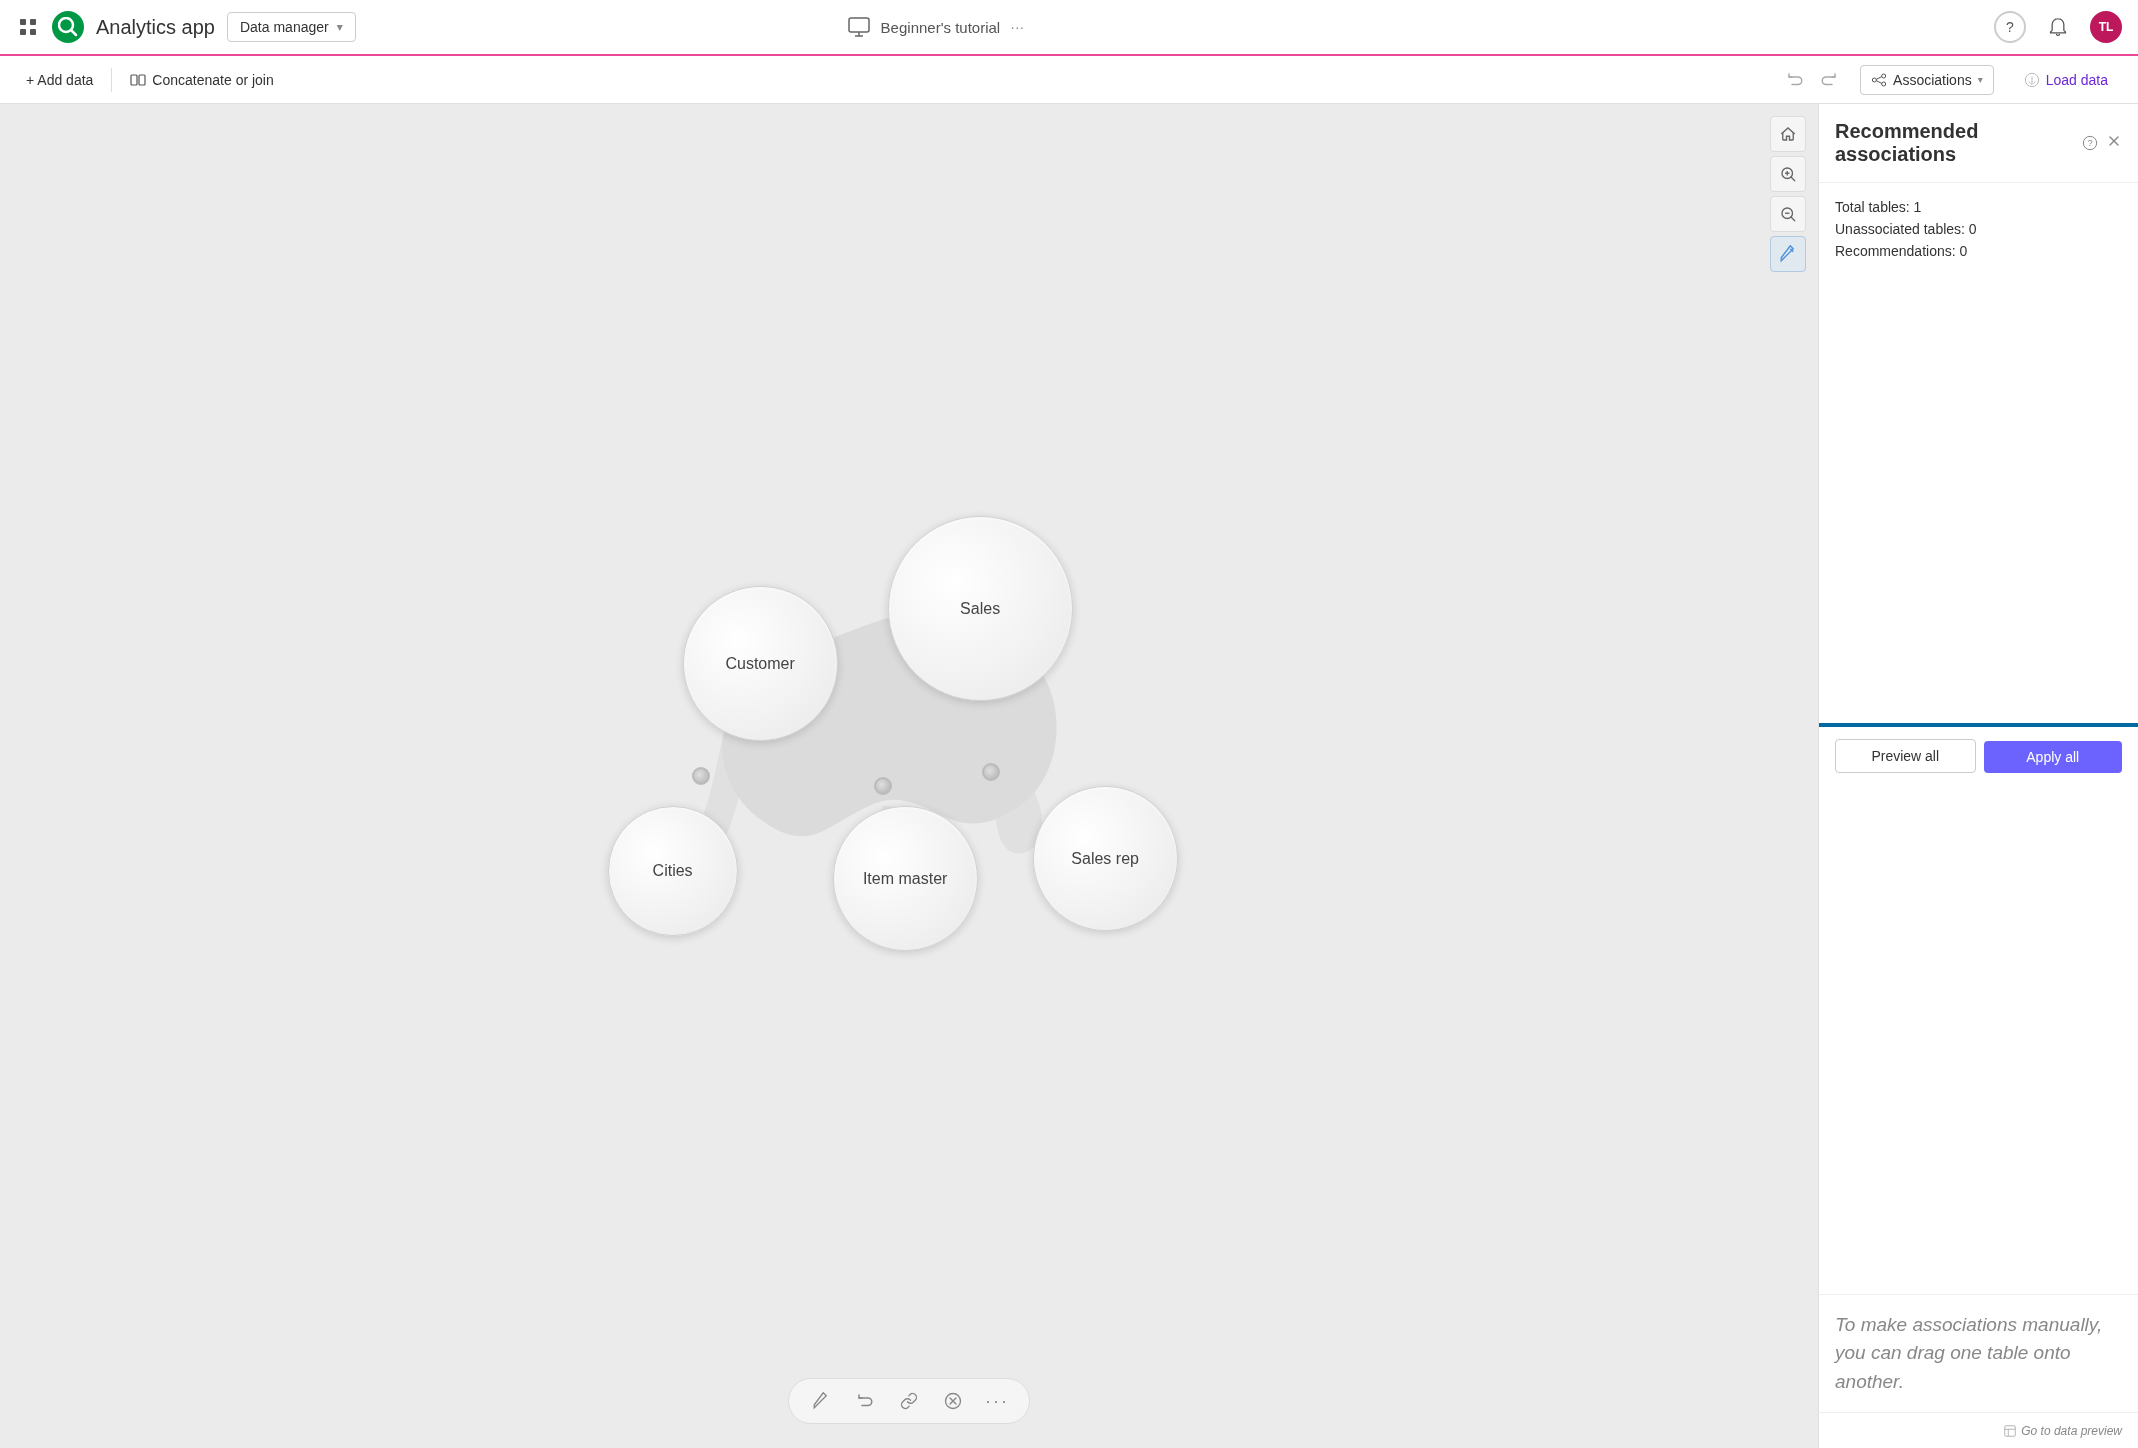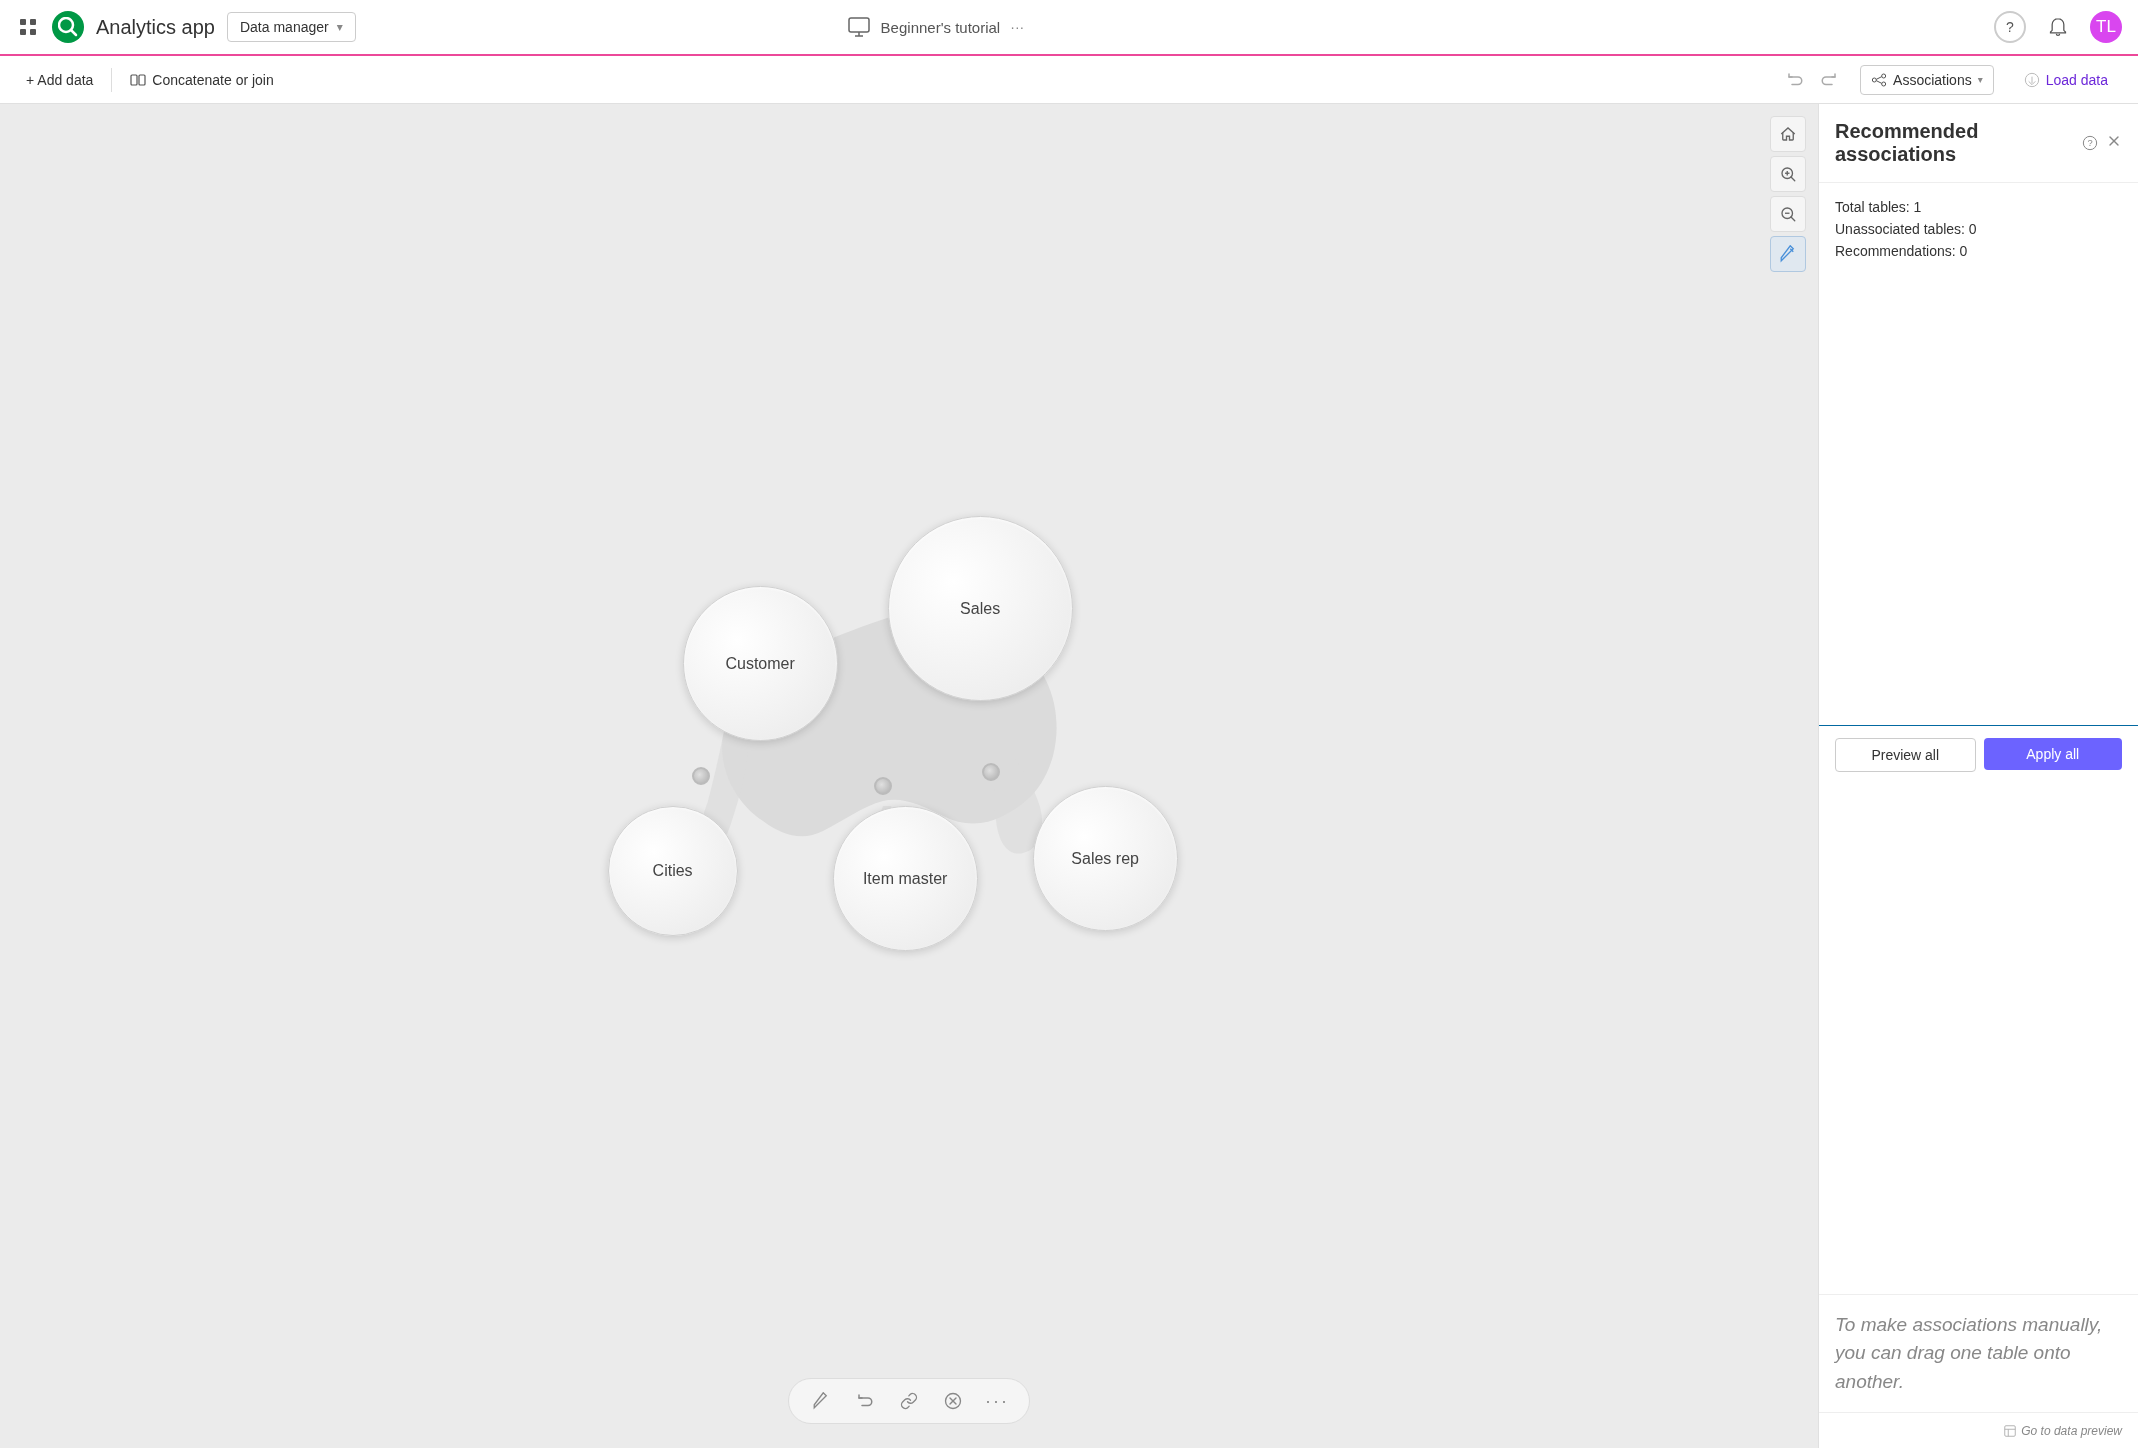--- a/index.html
+++ b/index.html
@@ -24,21 +24,21 @@
     .app-title { font-size: 20px; color: #333; font-weight: 400; }
     .data-manager-dropdown {
       display: flex; align-items: center; gap: 8px;
       border: 1px solid #ccc; border-radius: 4px; padding: 6px 12px;
       cursor: pointer; font-size: 14px; color: #333; background: #fff;
     }
     .center-section { display: flex; align-items: center; gap: 10px; margin: 13px auto; }
     .tutorial-label { font-size: 15px; color: #555; display: flex; align-items: center; gap: 8px; cursor: pointer; }
     .nav-right { display: flex; align-items: center; gap: 16px; margin-left: auto; }
     .nav-icon-btn { width: 32px; height: 32px; display: flex; align-items: center; justify-content: center; cursor: pointer; color: #555; font-size: 18px; border-radius: 50%; }
-    .avatar { width: 32px; height: 32px; border-radius: 50%; background: #d946ef; color: white; display: flex; align-items: center; justify-content: center; font-size: 17px; font-weight: 400; cursor: pointer; }
+    .avatar { width: 32px; height: 32px; border-radius: 50%; background: #be185d; color: white; display: flex; align-items: center; justify-content: center; font-size: 12px; font-weight: 700; cursor: pointer; }
 
     
     .toolbar {
       display: flex; align-items: center; height: 48px;
       background: #fff; border-bottom: 1px solid #e0e0e0;
       padding: 0 16px; gap: 8px;
     }
     .toolbar-btn {
       display: flex; align-items: center; gap: 6px;
       padding: 6px 10px; cursor: pointer;
@@ -156,21 +156,21 @@
     .panel-header {
       display: flex; align-items: center; padding: 16px;
       border-bottom: 1px solid #eee;
       gap: 8px;
     }
     .panel-title { font-size: 20px; font-weight: 600; color: #333; flex: 1; }
     .panel-info { display: flex; align-items: center; gap: 4px; cursor: pointer; color: #666; font-size: 16px; }
     .panel-close { cursor: pointer; color: #666; font-size: 18px; }
     .panel-body { padding: 16px; flex: 1; }
     .stats-line { color: #333; margin-bottom: 6px; font-size: 14px; }
-    .panel-actions { display: flex; align-items: flex-start; gap: 8px; padding: 12px 16px; border-top: 1px solid #0369a1; }
+    .panel-actions { display: flex; align-items: flex-end; gap: 8px; padding: 12px 16px; border-top: 4px solid #0369a1; }
     .preview-btn {
       flex: 1; padding: 8px; border: 1px solid #ccc; background: #fff;
       border-radius: 4px; cursor: pointer; font-size: 14px; color: #333; text-align: center;
     }
     .apply-btn {
       flex: 1; padding: 8px; border: none; background: #6c63ff;
       border-radius: 4px; cursor: pointer; font-size: 14px; color: #fff; text-align: center;
     }
     .panel-footer {
       padding: 16px; border-top: 1px solid #eee; margin-top: auto;

